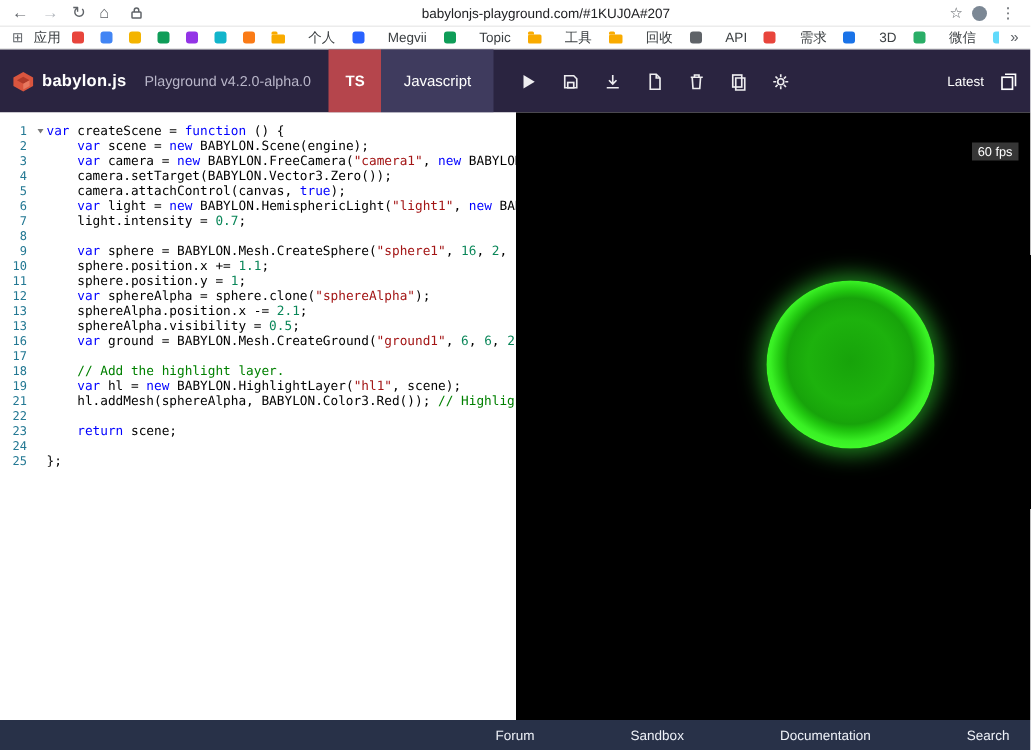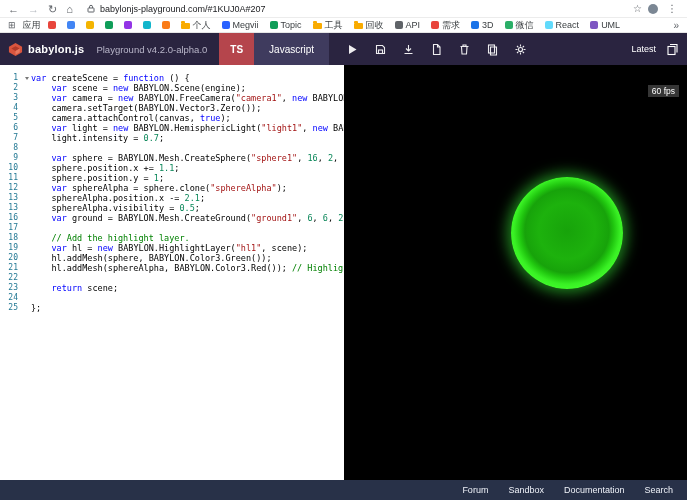--- a/index.html
+++ b/index.html
@@ -5,41 +5,41 @@
   * { box-sizing: border-box; margin: 0; padding: 0; }
   html, body { width: 687px; height: 500px; overflow: hidden; }
   body { font-family: "Liberation Sans", sans-serif; background: #fff; }
   .screen { width: 687px; height: 500px; display: flex; flex-direction: column; }
 
   
   .nav-row { height: 18px; display: flex; align-items: center; background: #fff; padding: 0 8px; gap: 6px; border-bottom: 1px solid #ececec; }
   .nav-icons { display: flex; gap: 9px; align-items: center; }
   .nav-ic { font-size: 11px; color: #5f6368; line-height: 18px; }
   .nav-ic.dim { color: #b6bac0; }
-  .url-box { flex: 1; display: flex; align-items: center; gap: 5px; padding-left: 8px; }
+  .url-box { flex: 1; display: flex; align-items: center; gap: 5px; padding-left: 8px; text-align: center; }
   .lock { display: inline-flex; }
   .url-text { font-size: 9px; color: #202124; flex: 1; white-space: nowrap; overflow: hidden; }
   .star { font-size: 10px; color: #5f6368; }
   .nav-right { display: flex; gap: 9px; align-items: center; padding-right: 2px; }
   .avatar { width: 10px; height: 10px; border-radius: 50%; background: #7b8794; display: inline-block; }
   .menu-dots { font-size: 10px; color: #5f6368; }
 
   
   .bookmarks-row { height: 15px; display: flex; align-items: center; background: #fff; padding: 0 8px; gap: 7px; border-bottom: 1px solid #e6e6e6; font-size: 9px; color: #3c4043; }
   .apps-grid { font-size: 9px; color: #5f6368; line-height: 15px; }
   .bm-list { display: flex; align-items: center; gap: 11px; flex: 1; overflow: hidden; }
-  .bm-item { display: inline-flex; align-items: center; gap: 3px; flex: none; cursor: default; }
+  .bm-item { display: inline-flex; align-items: center; gap: 16px; flex: none; cursor: default; }
   .favicon { width: 8px; height: 8px; border-radius: 2px; display: inline-block; }
   .folder-icon { position: relative; width: 9px; height: 6px; background: #f9ab00; border-radius: 1px; display: inline-block; margin-top: 2px; }
   .folder-icon::before { content: ""; position: absolute; top: -2px; left: 0; width: 4px; height: 2px; background: #f9ab00; border-radius: 1px 1px 0 0; }
   .bm-label { font-size: 9px; white-space: nowrap; }
   .bm-overflow { color: #5f6368; font-size: 10px; }
 
   
-  .pg-header { height: 32px; background: var(--header-bg, #2a2440); display: flex; align-items: center; color: #fff; flex: none; }
+  .pg-header { height: 42px; background: var(--header-bg, #2a2440); display: flex; align-items: center; color: #fff; flex: none; }
   .logo { display: flex; align-items: center; gap: 5px; padding: 0 8px; }
   .logo-mark svg { display: block; }
   .logo-text { font-size: 11px; font-weight: bold; letter-spacing: 0.2px; }
   .pg-title { font-size: 9.5px; color: #b9b6c9; margin-left: 4px; white-space: nowrap; }
   .lang-tabs { display: flex; height: 100%; margin-left: 12px; }
   .lang-tab { height: 100%; display: flex; align-items: center; padding: 0 15px; font-size: 10px; background: var(--js-tab, #3f3b5e); cursor: pointer; }
   .lang-tab.active { background: var(--tab-red, #b5454c); padding: 0 11px; font-weight: bold; }
   .toolbar { display: flex; align-items: center; gap: 15px; margin-left: 17px; color: #fff; }
   .tb-ic { display: inline-flex; cursor: pointer; opacity: 0.92; }
   .tb-ic svg *, .pages-icon svg * { stroke-width: 1.1; }
@@ -66,21 +66,21 @@
   .fps { position: absolute; top: 20px; right: 8px; color: #fff; font-size: 8.5px; background: rgba(120,120,120,0.45); padding: 1px 4px; }
   .sphere { position: absolute; left: 167px; top: 112px; width: 112px; height: 112px; border-radius: 50%;
     background: radial-gradient(circle at 50% 48%,
       #17a30a 0%, #1db20d 35%, #17a30a 52%, #20c60f 58%,
       #39f024 66%, #44ff2e 76%, #36e620 84%, #17a30a 92%, #0a6f04 100%);
     box-shadow: 0 0 14px 4px rgba(60, 255, 60, 0.5); }
 
   
   .pg-footer { height: 20px; background: var(--footer-bg, #283148); display: flex; align-items: center; flex: none; }
   .footer-links { margin-left: auto; display: flex; gap: 20px; padding-right: 14px; }
-  .f-link { color: #eef1f8; font-size: 9px; cursor: pointer; }
+  .f-link { color: #eef1f8; font-size: 9px; cursor: pointer; margin-left: 44px; }
 </style>
 </head>
 <body>
 
 <div class="screen">
 
   <div class="nav-row">
     <div class="nav-icons">
         <span class="nav-ic">←</span>
         <span class="nav-ic dim">→</span>
@@ -258,21 +258,20 @@
           <div class="code-line"><span class="ln">9</span><span class="fold"></span><span class="code-text"><span class="tok-p">    </span><span class="tok-k">var</span><span class="tok-p"> sphere = BABYLON.Mesh.CreateSphere(</span><span class="tok-s">"sphere1"</span><span class="tok-p">, </span><span class="tok-n">16</span><span class="tok-p">, </span><span class="tok-n">2</span><span class="tok-p">, scene);</span></span></div>
           <div class="code-line"><span class="ln">10</span><span class="fold"></span><span class="code-text"><span class="tok-p">    sphere.position.x += </span><span class="tok-n">1.1</span><span class="tok-p">;</span></span></div>
           <div class="code-line"><span class="ln">11</span><span class="fold"></span><span class="code-text"><span class="tok-p">    sphere.position.y = </span><span class="tok-n">1</span><span class="tok-p">;</span></span></div>
           <div class="code-line"><span class="ln">12</span><span class="fold"></span><span class="code-text"><span class="tok-p">    </span><span class="tok-k">var</span><span class="tok-p"> sphereAlpha = sphere.clone(</span><span class="tok-s">"sphereAlpha"</span><span class="tok-p">);</span></span></div>
           <div class="code-line"><span class="ln">13</span><span class="fold"></span><span class="code-text"><span class="tok-p">    sphereAlpha.position.x -= </span><span class="tok-n">2.1</span><span class="tok-p">;</span></span></div>
           <div class="code-line"><span class="ln">13</span><span class="fold"></span><span class="code-text"><span class="tok-p">    sphereAlpha.visibility = </span><span class="tok-n">0.5</span><span class="tok-p">;</span></span></div>
           <div class="code-line"><span class="ln">16</span><span class="fold"></span><span class="code-text"><span class="tok-p">    </span><span class="tok-k">var</span><span class="tok-p"> ground = BABYLON.Mesh.CreateGround(</span><span class="tok-s">"ground1"</span><span class="tok-p">, </span><span class="tok-n">6</span><span class="tok-p">, </span><span class="tok-n">6</span><span class="tok-p">, </span><span class="tok-n">2</span><span class="tok-p">, scene);</span></span></div>
           <div class="code-line"><span class="ln">17</span><span class="fold"></span><span class="code-text"></span></div>
           <div class="code-line"><span class="ln">18</span><span class="fold"></span><span class="code-text"><span class="tok-c">    // Add the highlight layer.</span></span></div>
           <div class="code-line"><span class="ln">19</span><span class="fold"></span><span class="code-text"><span class="tok-p">    </span><span class="tok-k">var</span><span class="tok-p"> hl = </span><span class="tok-k">new</span><span class="tok-p"> BABYLON.HighlightLayer(</span><span class="tok-s">"hl1"</span><span class="tok-p">, scene);</span></span></div>
-          <div class="code-line"><span class="ln">20</span><span class="fold"></span><span class="code-text"><span class="tok-p">    hl.addMesh(sphere, BABYLON.Color3.Green());</span></span></div>
           <div class="code-line"><span class="ln">21</span><span class="fold"></span><span class="code-text"><span class="tok-p">    hl.addMesh(sphereAlpha, BABYLON.Color3.Red()); </span><span class="tok-c">// HighlightLayer can't</span></span></div>
           <div class="code-line"><span class="ln">22</span><span class="fold"></span><span class="code-text"></span></div>
           <div class="code-line"><span class="ln">23</span><span class="fold"></span><span class="code-text"><span class="tok-p">    </span><span class="tok-k">return</span><span class="tok-p"> scene;</span></span></div>
           <div class="code-line"><span class="ln">24</span><span class="fold"></span><span class="code-text"></span></div>
           <div class="code-line"><span class="ln">25</span><span class="fold"></span><span class="code-text"><span class="tok-p">};</span></span></div>
         </div>
     </div>
     <div class="render-canvas">
       <span class="fps">60 fps</span>
       <div class="sphere"></div>

